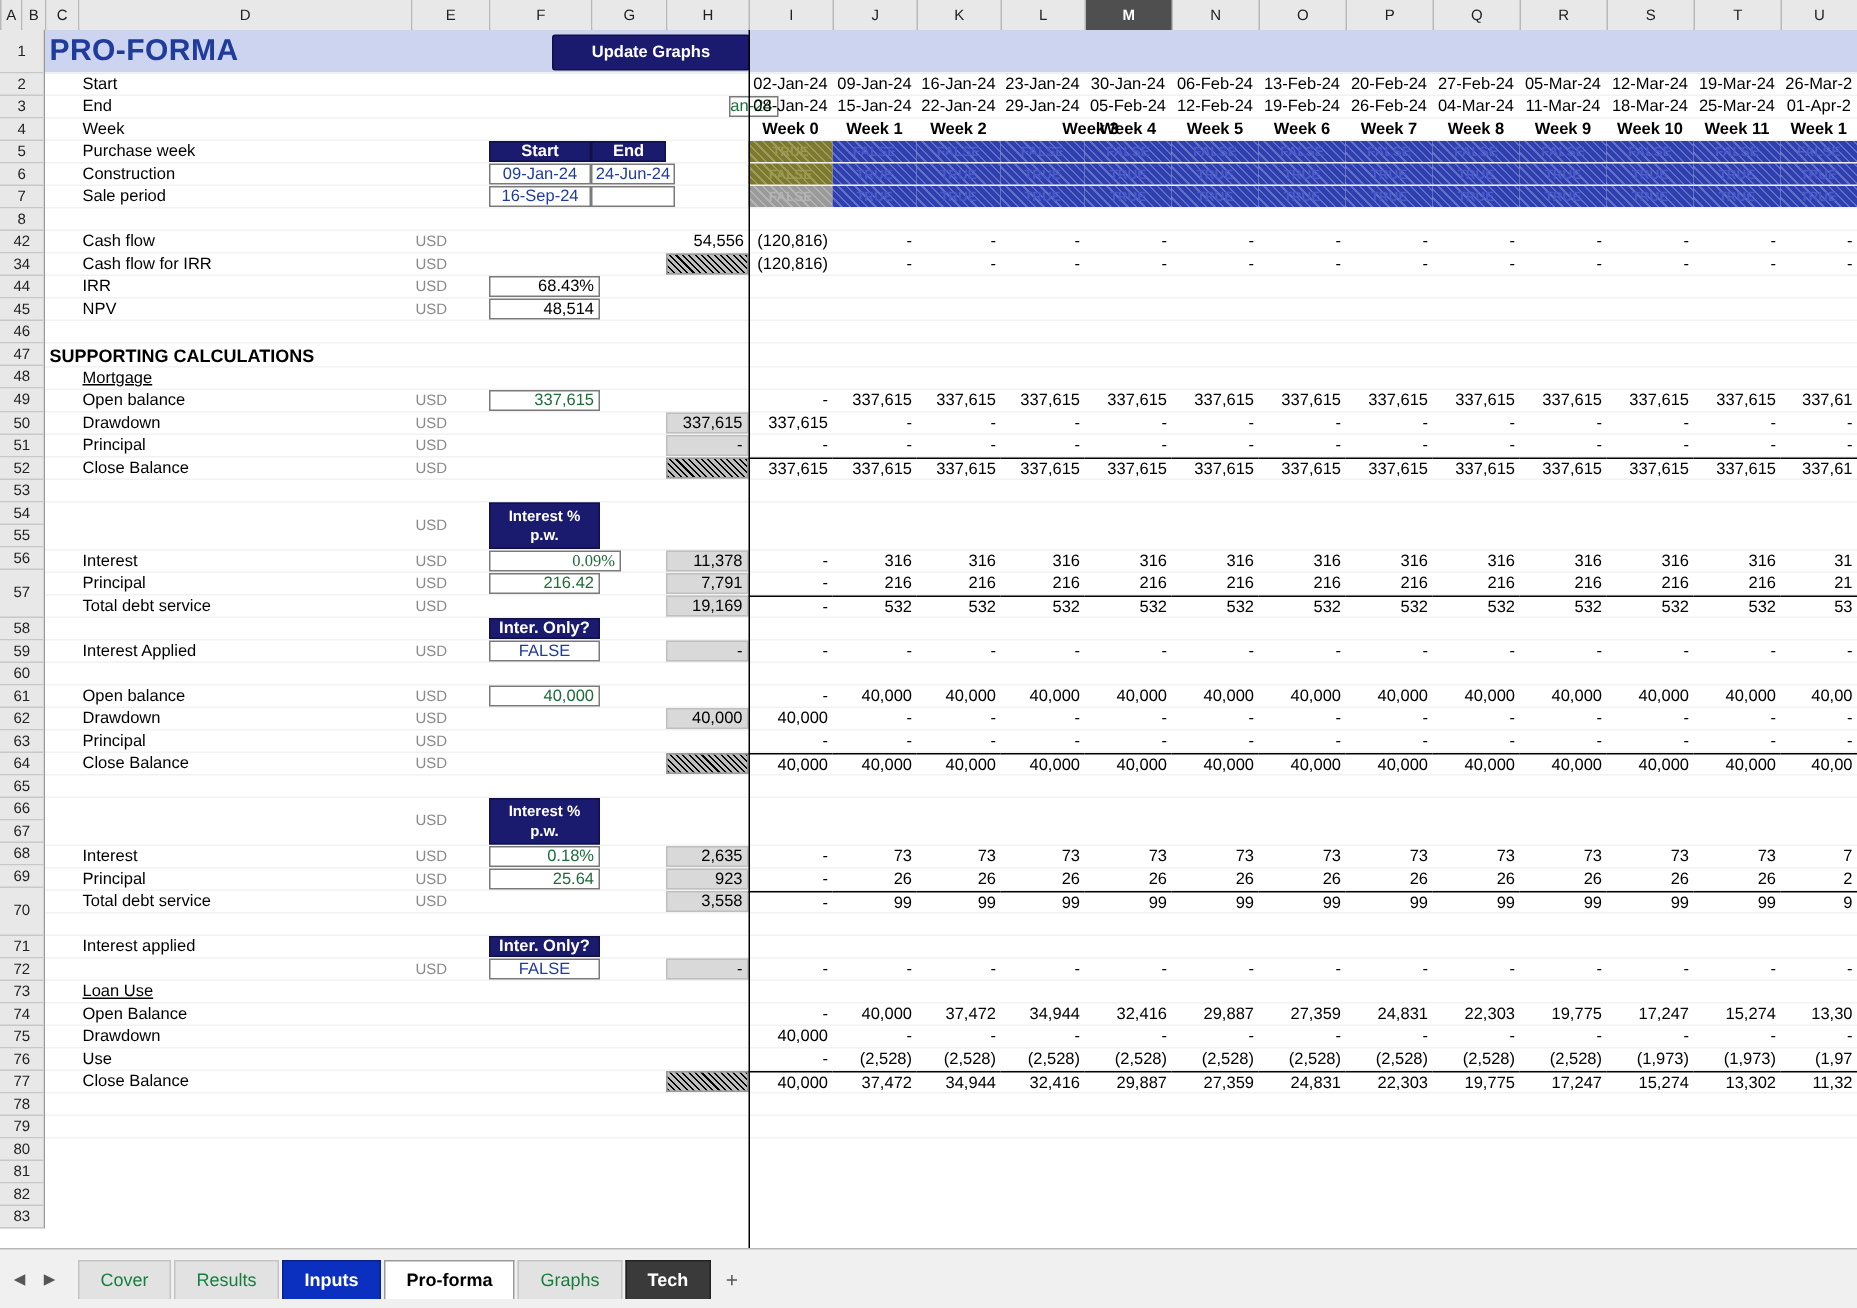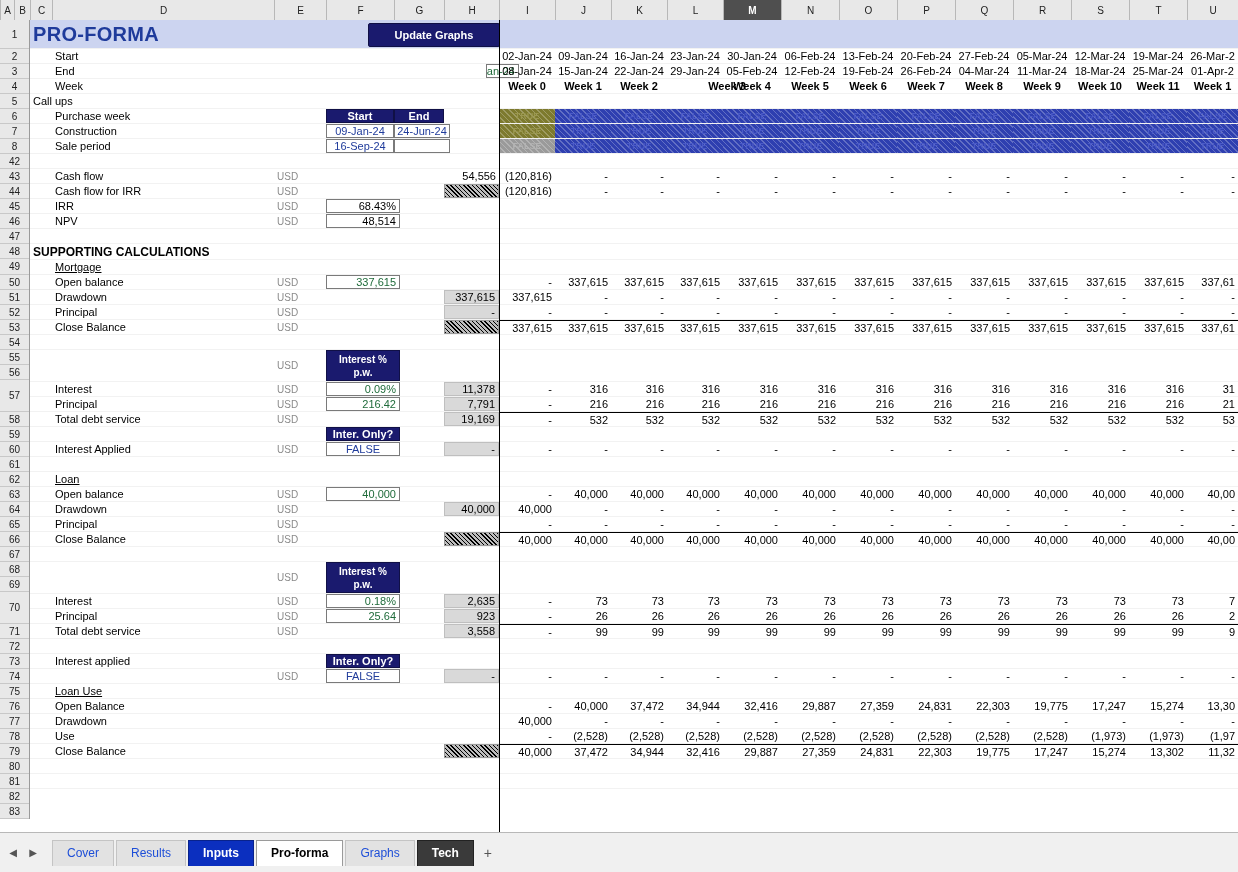--- a/index.html
+++ b/index.html
@@ -199,21 +199,21 @@
   .navarrows div {
     width: 18px; height: 18px;
     display: flex; align-items: center; justify-content: center;
     color: #555; font-size: 10px; cursor: pointer;
   }
   .tab {
     height: 26px;
     padding: 0 14px;
     display: flex; align-items: center; justify-content: center;
     font-size: 12px;
-    color: #1d4ed8;
+    color: #15803d;
     background: #e2e2e2;
     border: 1px solid #c4c4c4;
     border-bottom: none;
     margin-right: 2px;
     cursor: pointer;
   }
   .tab.active {
     background: #fff;
     color: #000;
     font-weight: bold;
@@ -272,21 +272,21 @@
   <div class="rowhead" id="rowheads">
       <div class="rh" style="height: 29px;">1</div>
       <div class="rh" style="height: 15px;">2</div>
       <div class="rh" style="height: 15px;">3</div>
       <div class="rh" style="height: 15px;">4</div>
       <div class="rh" style="height: 15px;">5</div>
       <div class="rh" style="height: 15px;">6</div>
       <div class="rh" style="height: 15px;">7</div>
       <div class="rh" style="height: 15px;">8</div>
       <div class="rh" style="height: 15px;">42</div>
-      <div class="rh" style="height: 15px;">43</div>
+      <div class="rh" style="height: 15px;">34</div>
       <div class="rh" style="height: 15px;">44</div>
       <div class="rh" style="height: 15px;">45</div>
       <div class="rh" style="height: 15px;">46</div>
       <div class="rh" style="height: 15px;">47</div>
       <div class="rh" style="height: 15px;">48</div>
       <div class="rh" style="height: 16px;">49</div>
       <div class="rh" style="height: 15px;">50</div>
       <div class="rh" style="height: 15px;">51</div>
       <div class="rh" style="height: 15px;">52</div>
       <div class="rh" style="height: 15px;">53</div>
@@ -372,23 +372,20 @@
           <div class="cell c bold" style="left: 751px; width: 58px;">Week 5</div>
           <div class="cell c bold" style="left: 809px; width: 58px;">Week 6</div>
           <div class="cell c bold" style="left: 867px; width: 58px;">Week 7</div>
           <div class="cell c bold" style="left: 925px; width: 58px;">Week 8</div>
           <div class="cell c bold" style="left: 983px; width: 58px;">Week 9</div>
           <div class="cell c bold" style="left: 1041px; width: 58px;">Week 10</div>
           <div class="cell c bold" style="left: 1099px; width: 58px;">Week 11</div>
           <div class="cell c bold" style="left: 1157px; width: 51px;">Week 1</div>
         </div>
         <div class="row " style="height: 15px;">
-          <div class="cell l" style="left: 0px; width: 200px;">Call ups</div>
-        </div>
-        <div class="row " style="height: 15px;">
           <div class="cell l" style="left: 22px; width: 222px;">Purchase week</div>
           <div class="cell c hdrblue" style="left: 296px; width: 68px;">Start</div>
           <div class="cell c hdrblue" style="left: 364px; width: 50px;">End</div>
           <div class="cell c boolyellow" style="left: 469px; width: 56px;">TRUE</div>
           <div class="cell c boolblue" style="left: 525px; width: 56px;">FALSE</div>
           <div class="cell c boolblue" style="left: 581px; width: 56px;">FALSE</div>
           <div class="cell c boolblue" style="left: 637px; width: 56px;">FALSE</div>
           <div class="cell c boolblue" style="left: 693px; width: 58px;">FALSE</div>
           <div class="cell c boolblue" style="left: 751px; width: 58px;">FALSE</div>
           <div class="cell c boolblue" style="left: 809px; width: 58px;">FALSE</div>
@@ -565,21 +562,21 @@
         <div class="row " style="height: 32px;">
           <div class="cell l unit" style="left: 244px; width: 52px;">USD</div>
           <div class="cell c hdrblue" style="left: 296px; width: 74px;;flex-direction:column;line-height:13px;font-size:10px;">
             <span>Interest %</span>
             <span>p.w.</span>
           </div>
         </div>
         <div class="row " style="height: 15px;">
           <div class="cell l" style="left: 22px; width: 222px;">Interest</div>
           <div class="cell l unit" style="left: 244px; width: 52px;">USD</div>
-          <div class="cell r boxin green" style="left: 296px; width: 74px;">0.09%</div>
+          <div class="cell r boxin green" style="left: 296px; width: 88px; font-family: Liberation Serif, serif;">0.09%</div>
           <div class="cell r boxgrey" style="left: 414px; width: 55px;">11,378</div>
           <div class="cell r" style="left: 469px; width: 56px;">-</div>
           <div class="cell r" style="left: 525px; width: 56px;">316</div>
           <div class="cell r" style="left: 581px; width: 56px;">316</div>
           <div class="cell r" style="left: 637px; width: 56px;">316</div>
           <div class="cell r" style="left: 693px; width: 58px;">316</div>
           <div class="cell r" style="left: 751px; width: 58px;">316</div>
           <div class="cell r" style="left: 809px; width: 58px;">316</div>
           <div class="cell r" style="left: 867px; width: 58px;">316</div>
           <div class="cell r" style="left: 925px; width: 58px;">316</div>
@@ -641,23 +638,20 @@
           <div class="cell r" style="left: 751px; width: 58px;">-</div>
           <div class="cell r" style="left: 809px; width: 58px;">-</div>
           <div class="cell r" style="left: 867px; width: 58px;">-</div>
           <div class="cell r" style="left: 925px; width: 58px;">-</div>
           <div class="cell r" style="left: 983px; width: 58px;">-</div>
           <div class="cell r" style="left: 1041px; width: 58px;">-</div>
           <div class="cell r" style="left: 1099px; width: 58px;">-</div>
           <div class="cell r" style="left: 1157px; width: 51px;">-</div>
         </div>
         <div class="row " style="height: 15px;"></div>
-        <div class="row " style="height: 15px;">
-          <div class="cell l under" style="left: 22px; width: 120px;">Loan</div>
-        </div>
         <div class="row " style="height: 15px;">
           <div class="cell l" style="left: 22px; width: 222px;">Open balance</div>
           <div class="cell l unit" style="left: 244px; width: 52px;">USD</div>
           <div class="cell r boxin green" style="left: 296px; width: 74px;">40,000</div>
           <div class="cell r" style="left: 469px; width: 56px;">-</div>
           <div class="cell r" style="left: 525px; width: 56px;">40,000</div>
           <div class="cell r" style="left: 581px; width: 56px;">40,000</div>
           <div class="cell r" style="left: 637px; width: 56px;">40,000</div>
           <div class="cell r" style="left: 693px; width: 58px;">40,000</div>
           <div class="cell r" style="left: 751px; width: 58px;">40,000</div>

